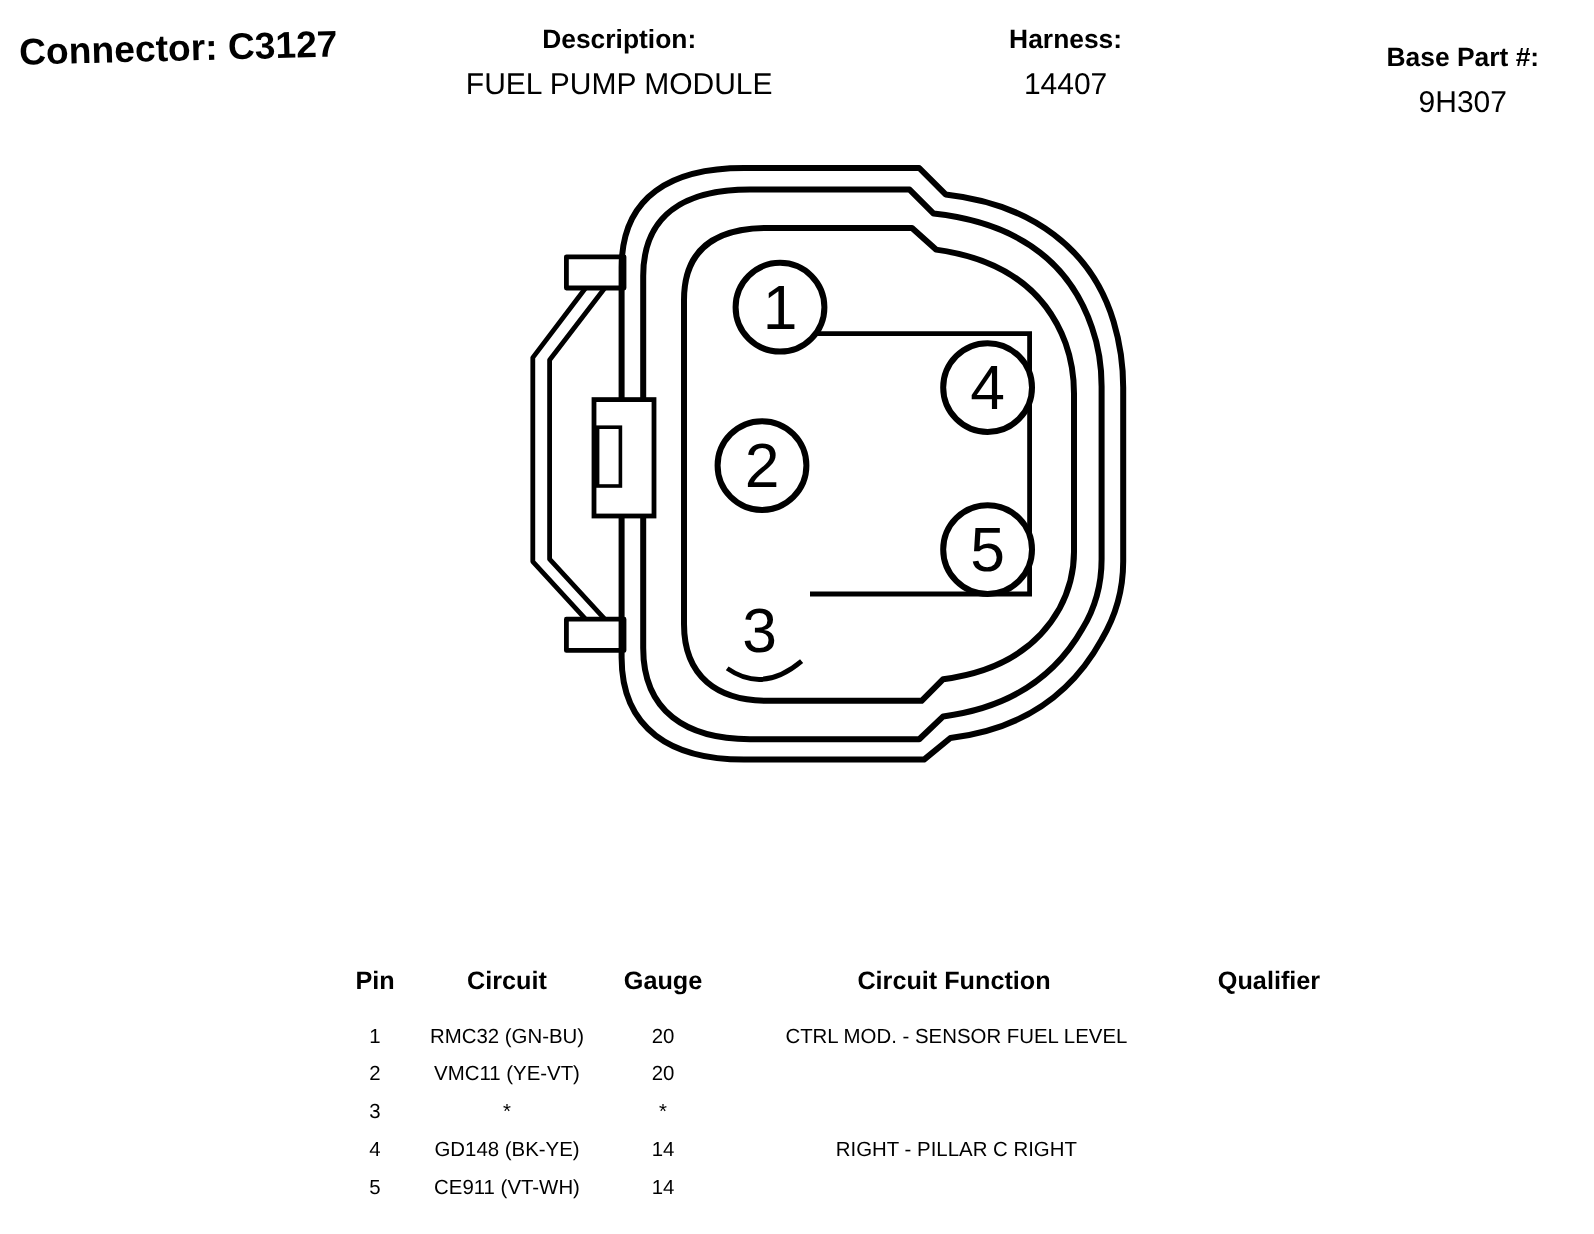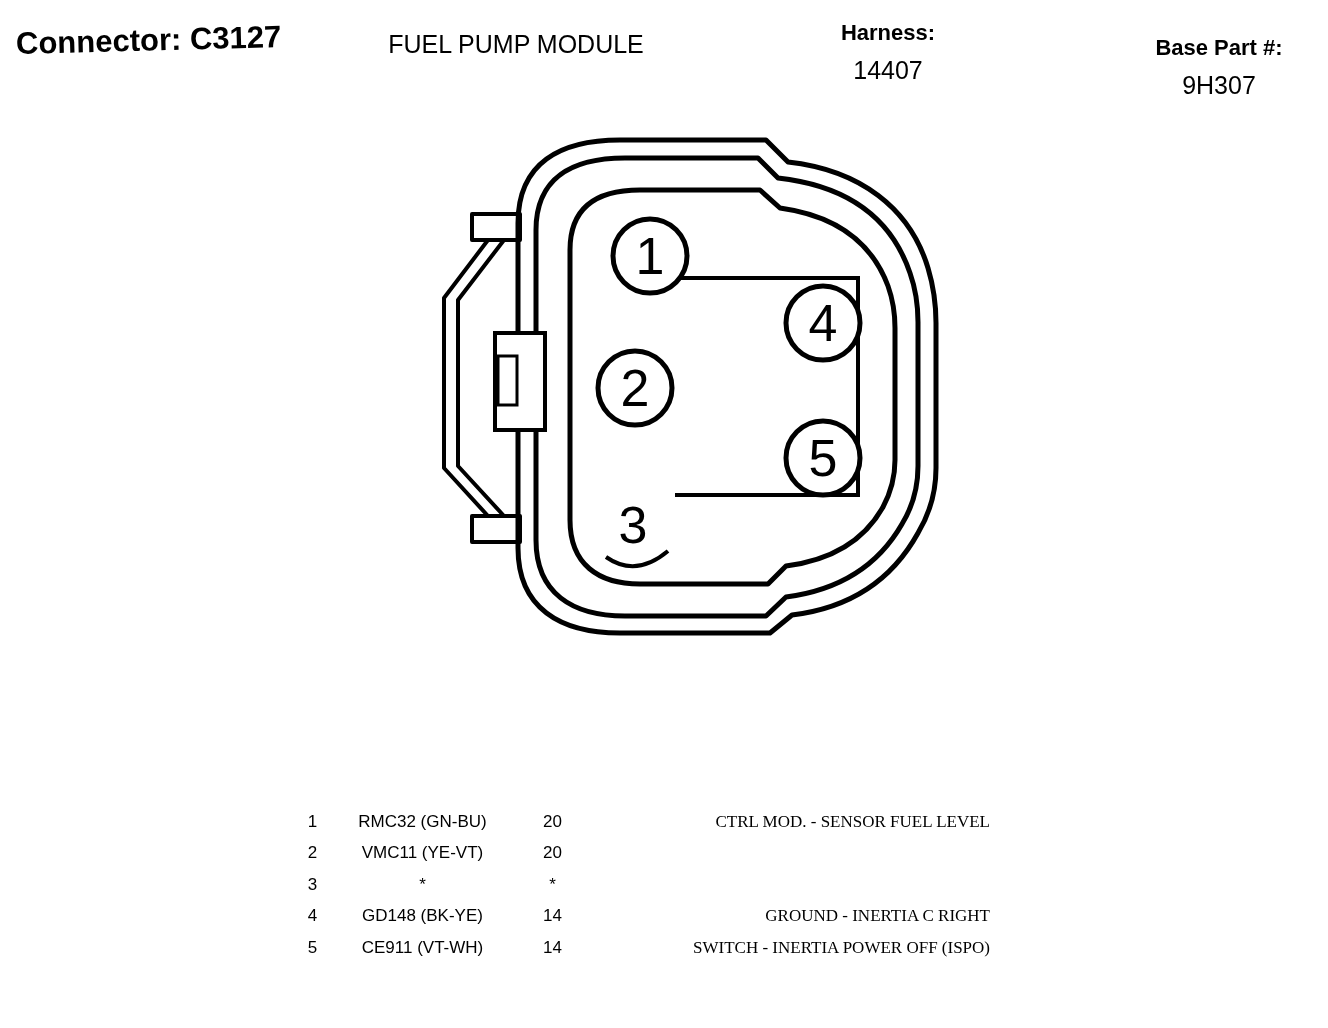--- a/index.html
+++ b/index.html
@@ -32,29 +32,30 @@
   .pin-table { position: absolute; left: 285px; top: 806px; }
   .tr {
     display: grid;
     grid-template-columns: 55px 165px 95px 390px 135px;
     align-items: center;
     height: 31.5px;
     font-size: 17px;
   }
   .tr.head { height: 42px; font-size: 21px; font-weight: 700; align-items: start; }
   .td { text-align: center; white-space: nowrap; }
-  .td.fn-cell { text-align: right; padding-left: 4px; font-family: Liberation Serif, serif; }
+  .td.fn-cell { text-align: center; padding-left: 4px; }
   .tr.head .td { text-align: center; padding-left: 0; }
 </style>
 </head>
 <body>
 
 <div class="title">Connector: C3127</div>
 
 <div class="hblock desc">
+  <div class="lab">Description:</div>
   <div class="val">FUEL PUMP MODULE</div>
 </div>
 
 <div class="hblock har">
   <div class="lab">Harness:</div>
   <div class="val">14407</div>
 </div>
 
 <div class="hblock base">
   <div class="lab">Base Part #:</div>
@@ -101,20 +102,27 @@
   <g text-anchor="middle">
     <text x="220" y="146">1</text>
     <text x="393" y="213">4</text>
     <text x="205" y="278">2</text>
     <text x="393" y="348">5</text>
     <text x="203" y="415">3</text>
   </g>
 </svg>
 
 <div class="pin-table">
+  <div class="tr head">
+    <div class="td">Pin</div>
+    <div class="td">Circuit</div>
+    <div class="td">Gauge</div>
+    <div class="td">Circuit Function</div>
+    <div class="td">Qualifier</div>
+  </div>
 
   <div class="tr">
     <div class="td">1</div>
     <div class="td">RMC32 (GN-BU)</div>
     <div class="td">20</div>
     <div class="td fn-cell">CTRL MOD. - SENSOR FUEL LEVEL</div>
     <div class="td"></div>
   </div>
 
   <div class="tr">
@@ -128,24 +136,23 @@
     <div class="td">3</div>
     <div class="td">*</div>
     <div class="td">*</div>
     <div class="td"></div>
   </div>
 
   <div class="tr">
     <div class="td">4</div>
     <div class="td">GD148 (BK-YE)</div>
     <div class="td">14</div>
-    <div class="td fn-cell">GROUND - INERTIA C RIGHT</div>
+    <div class="td fn-cell">RIGHT - PILLAR C RIGHT</div>
     <div class="td"></div>
   </div>
 
   <div class="tr">
     <div class="td">5</div>
     <div class="td">CE911 (VT-WH)</div>
     <div class="td">14</div>
-    <div class="td fn-cell">SWITCH - INERTIA POWER OFF (ISPO)</div>
     <div class="td"></div>
   </div>
 </div>
 
 </body></html>

